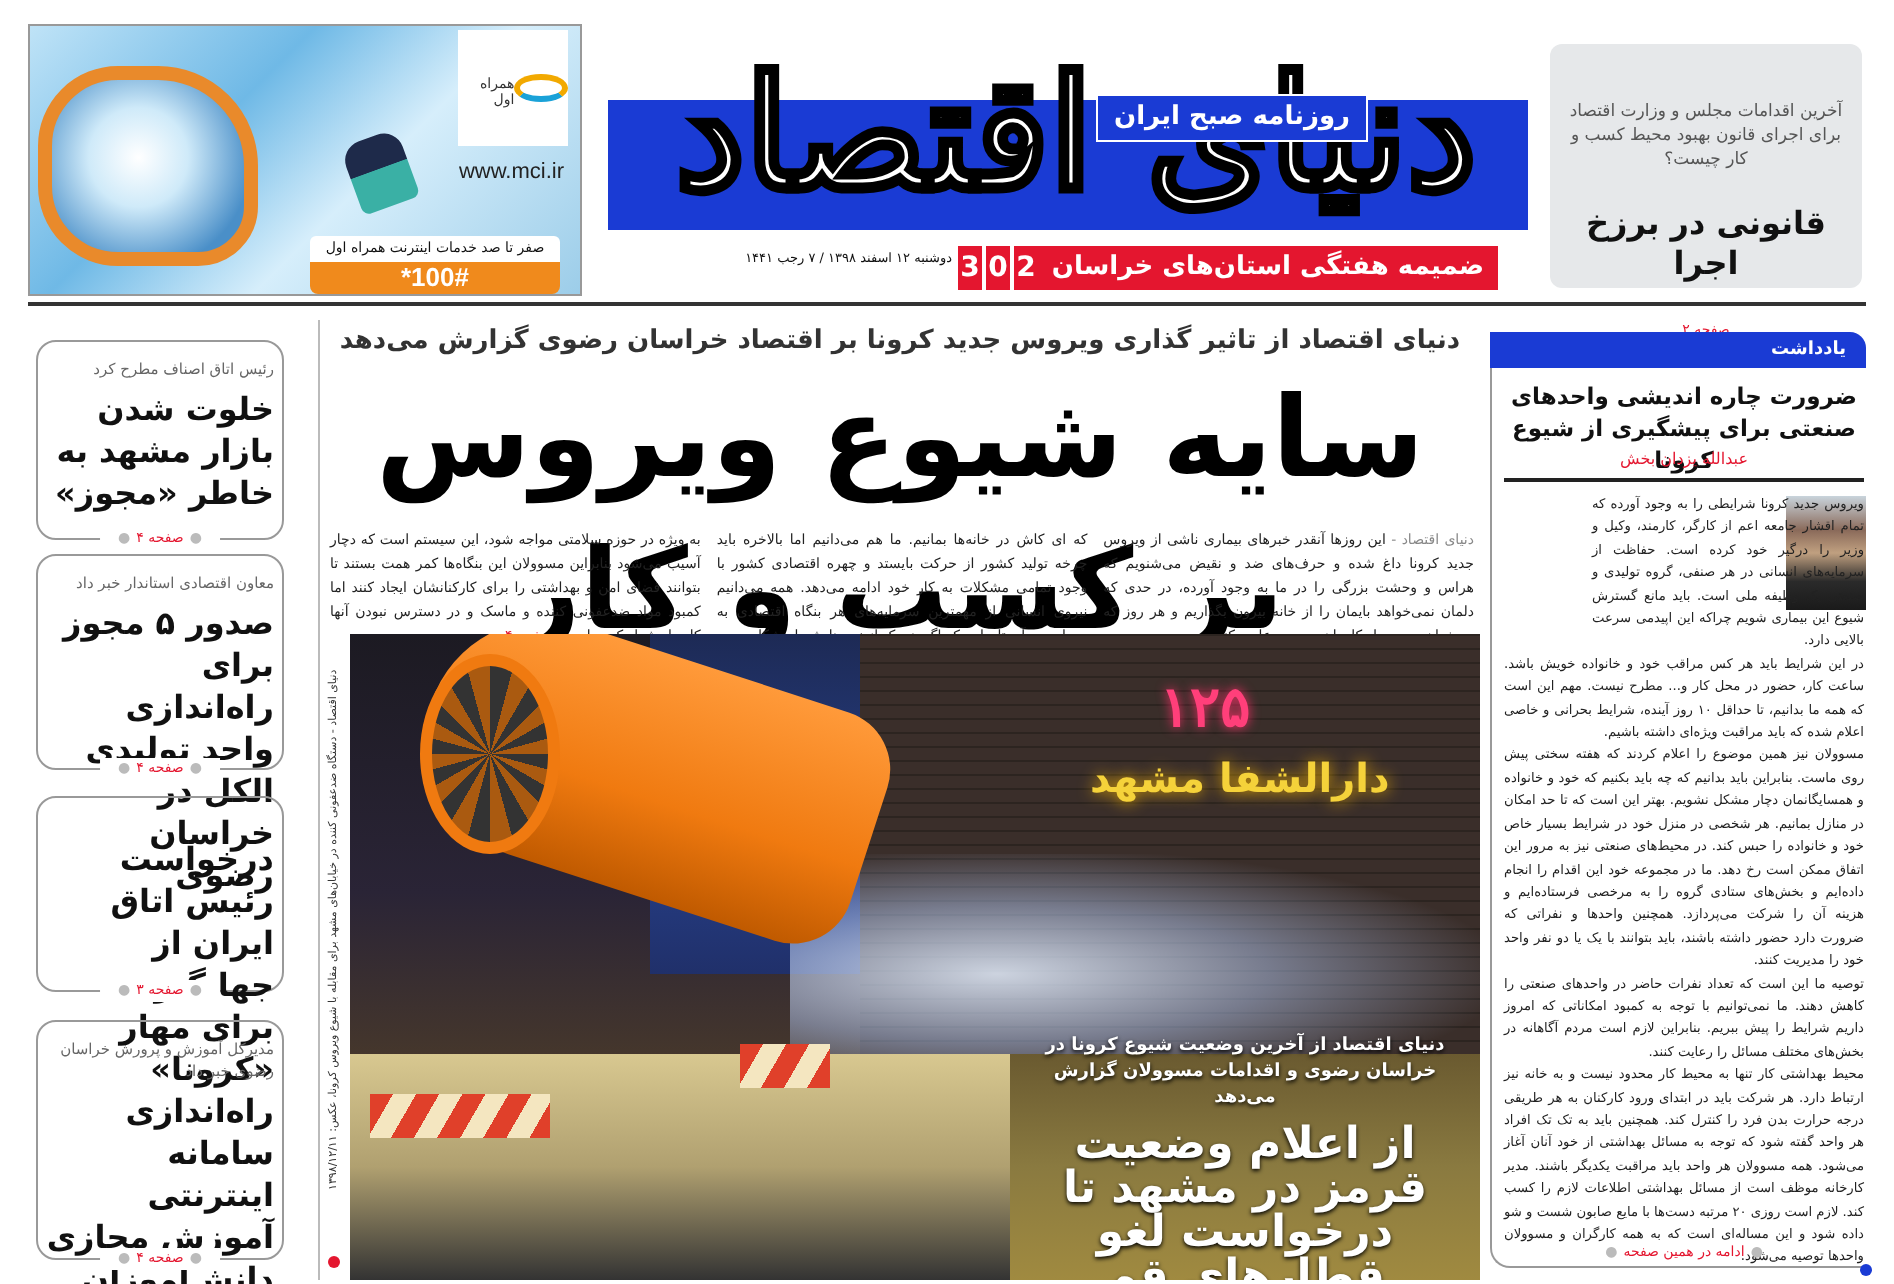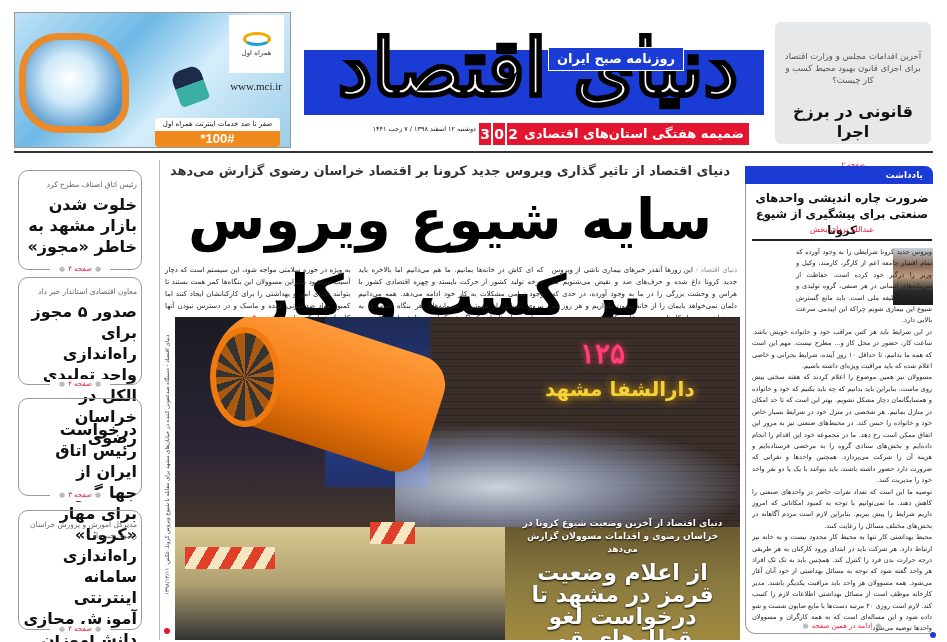--- a/index.html
+++ b/index.html
@@ -18,25 +18,25 @@
     border-radius: 40px 50px 30px 40px; border: 7px solid #e98a2b;
     background: radial-gradient(circle at 45% 45%, #ffffff 0%, #cfeaf9 35%, #4a8fc8 80%);
   }
   .ad .skier {
     position: absolute; left: 160px; top: 55px; width: 30px; height: 36px;
     background: linear-gradient(180deg, #1e2a4a 0%, #1e2a4a 45%, #3ab0a5 46%, #3ab0a5 100%);
     border-radius: 10px 10px 4px 4px; transform: rotate(-20deg);
   }
   .ad .logo-box {
     position: absolute; right: 6px; top: 2px; width: 55px; height: 58px; background: #ffffff;
-    display: flex; flex-direction: column; align-items: center; justify-content: center;
+    display: flex; flex-direction: row; align-items: center; justify-content: center;
   }
   .ad .logo-swoosh { width: 28px; height: 14px; border-radius: 50%; border: 3px solid #f2a900; border-bottom-color: #1aa2d8; }
   .ad .logo-name { font-size: 7px; color: #333; margin-top: 3px; }
-  .ad .url { position: absolute; right: 8px; top: 67px; font-size: 11px; color: #222; direction: ltr; font-family: Liberation Serif, serif; }
+  .ad .url { position: absolute; right: 8px; top: 67px; font-size: 11px; color: #222; direction: ltr; font-family: Liberation Sans, sans-serif; }
   .ad .offer {
     position: absolute; right: 10px; top: 105px; width: 125px; height: 13px; background: #fff;
     font-size: 7px; text-align: center; line-height: 13px; color: #111; border-radius: 3px 3px 0 0;
   }
   .ad .code {
     position: absolute; right: 10px; top: 118px; width: 125px; height: 16px; background: #f08a1c;
     color: #fff; font-weight: bold; font-size: 13px; text-align: center; line-height: 16px; border-radius: 0 0 4px 4px;
     direction: ltr; font-family: "Liberation Sans", sans-serif;
   }
 
@@ -165,21 +165,21 @@
   </div>
   <div class="url">www.mci.ir</div>
   <div class="offer">صفر تا صد خدمات اینترنت همراه اول</div>
   <div class="code">*100#</div>
 </div>
 
 <div class="masthead">
   <div class="band"></div>
   <div class="title">دنیای اقتصاد</div>
   <div class="tagline">روزنامه صبح ایران</div>
-  <div class="supplement">ضمیمه هفتگی استان‌های اقتصادی</div>
+  <div class="supplement">ضمیمه هفتگی استان‌های خراسان</div>
   <div class="issue-digits">
     <span>3</span>
     <span>0</span>
     <span>2</span>
   </div>
   <div class="dateline">
     <div>دوشنبه ۱۲ اسفند ۱۳۹۸ / ۷ رجب ۱۴۴۱</div>
   </div>
 </div>
 

